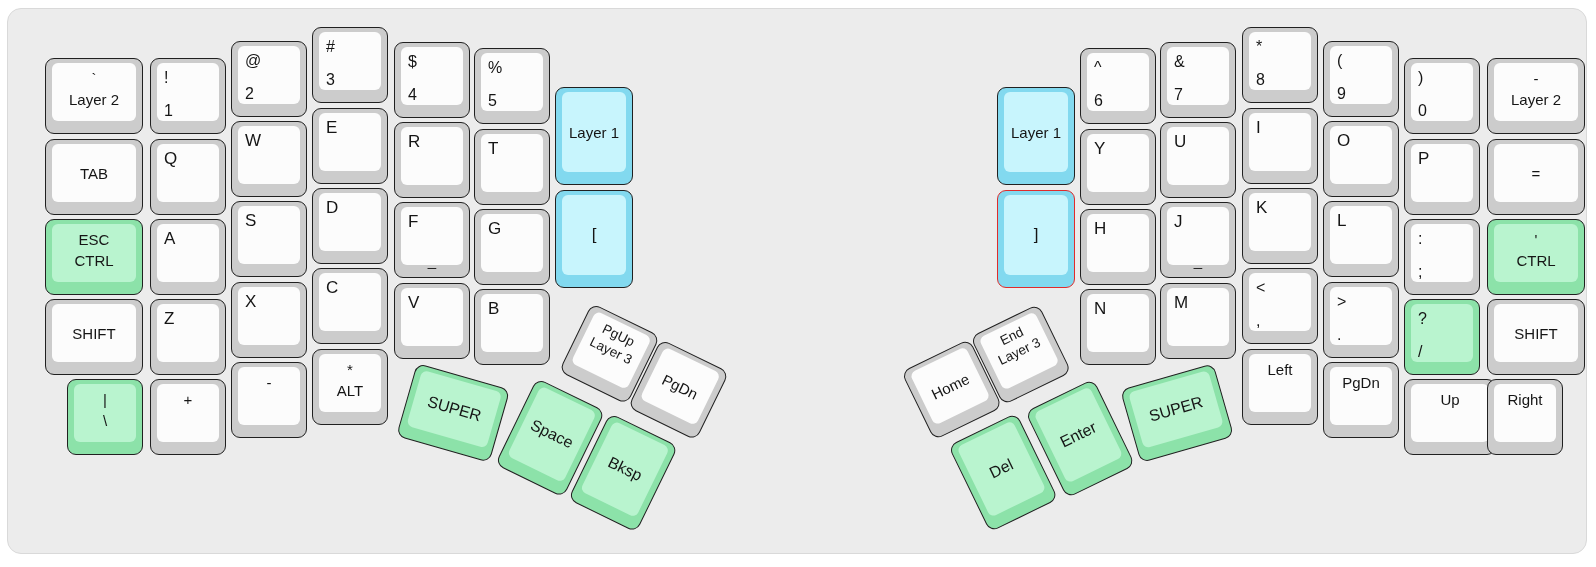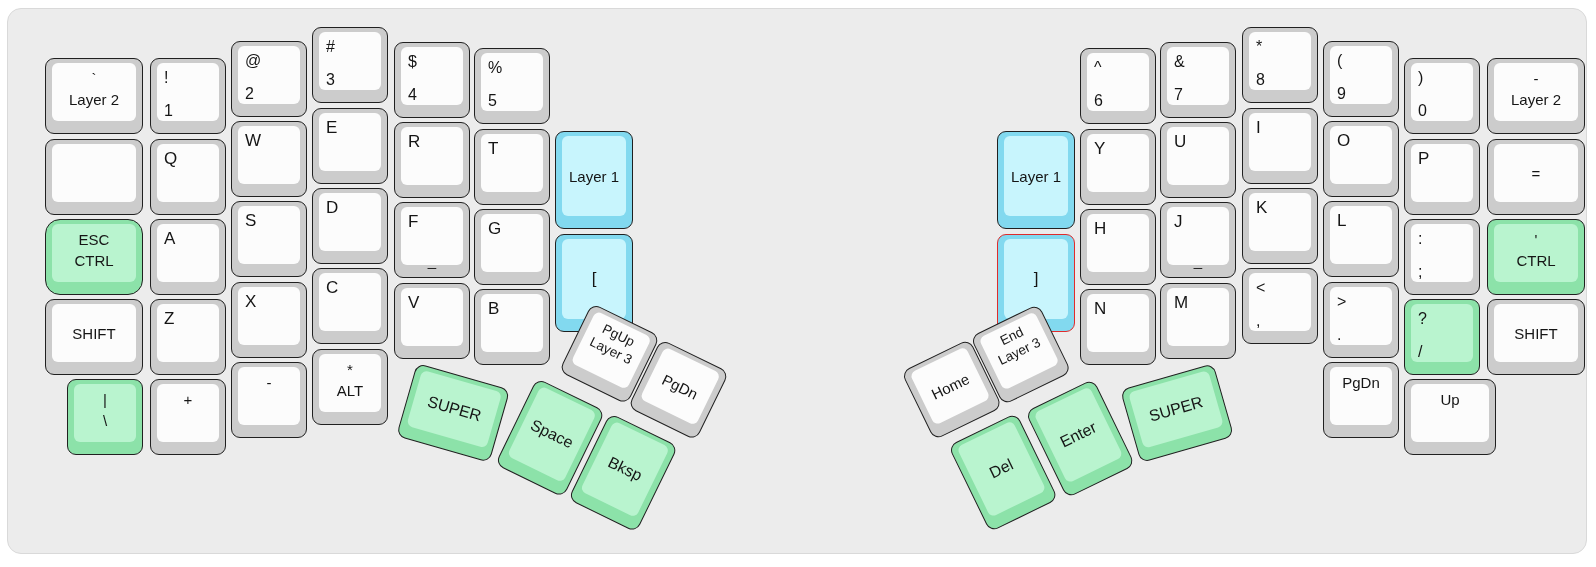--- a/index.html
+++ b/index.html
@@ -15,21 +15,21 @@
     border-radius:14px; box-sizing:border-box;
   }
   .key {
     position:absolute; box-sizing:border-box;
     border:1.5px solid var(--key-border,#202020);
     border-radius:9px;
     transform-origin:0 0;
   }
   .key.gray  { background:var(--gray-outer,#cccccc); }
   .key.green { background:var(--green-outer,#8ce2a9); }
-  .key.cyan  { background:var(--cyan-outer,#82d9ef);margin-top:44px; }
+  .key.cyan  { background:var(--cyan-outer,#82d9ef); }
   .key.red-border { border-color:var(--red-border,#e02b2b); border-width:1.5px; }
   .cap {
     position:absolute; left:6px; right:6px; top:4px; bottom:12px;
     border-radius:6px; pointer-events:none;
   }
   .key.gray  .cap { background:var(--gray-inner,#fcfcfc); }
   .key.green .cap { background:var(--green-inner,#b9f4cf); }
   .key.cyan  .cap { background:var(--cyan-inner,#c8f5fd); }
   .labels {
     position:absolute; left:7px; right:7px; top:5px; bottom:13px;
@@ -55,22 +55,25 @@
   <div class="panel">
       <div class="key gray" style="left: 37px; top: 49px; width: 98px; height: 76px;">
         <div class="cap"></div>
         <div class="labels cstack">
           <span>`</span>
           <span>Layer 2</span>
         </div>
       </div>
       <div class="key gray" style="left: 37px; top: 130px; width: 98px; height: 76px;">
         <div class="cap"></div>
-      </div>
-      <div class="key green" style="left: 37px; top: 210px; width: 98px; height: 76px; border-radius: 15px;">
+        <div class="labels middle">
+          <span>TAB</span>
+        </div>
+      </div>
+      <div class="key green" style="left: 37px; top: 210px; width: 98px; height: 76px;">
         <div class="cap"></div>
         <div class="labels cstack">
           <span>ESC</span>
           <span>CTRL</span>
         </div>
       </div>
       <div class="key gray" style="left: 37px; top: 290px; width: 98px; height: 76px;">
         <div class="cap"></div>
         <div class="labels middle">
           <span>SHIFT</span>
@@ -341,20 +344,26 @@
           <span>K</span>
         </div>
       </div>
       <div class="key gray" style="left: 1234px; top: 259px; width: 76px; height: 76px;">
         <div class="cap"></div>
         <div class="labels sym2">
           <span>&lt;</span>
           <span>,</span>
         </div>
       </div>
+      <div class="key gray" style="left: 1234px; top: 340px; width: 76px; height: 76px;">
+        <div class="cap"></div>
+        <div class="labels cstack">
+          <span>Left</span>
+        </div>
+      </div>
       <div class="key gray" style="left: 1315px; top: 32px; width: 76px; height: 76px;">
         <div class="cap"></div>
         <div class="labels sym2">
           <span>(</span>
           <span>9</span>
         </div>
       </div>
       <div class="key gray" style="left: 1315px; top: 112px; width: 76px; height: 76px;">
         <div class="cap"></div>
         <div class="labels letter">
@@ -430,20 +439,26 @@
         <div class="cap"></div>
         <div class="labels cstack">
           <span>'</span>
           <span>CTRL</span>
         </div>
       </div>
       <div class="key gray" style="left: 1479px; top: 290px; width: 98px; height: 76px;">
         <div class="cap"></div>
         <div class="labels middle">
           <span>SHIFT</span>
+        </div>
+      </div>
+      <div class="key gray" style="left: 1479px; top: 370px; width: 76px; height: 76px;">
+        <div class="cap"></div>
+        <div class="labels cstack">
+          <span>Right</span>
         </div>
       </div>
       <div class="key cyan" style="left: 989px; top: 78px; width: 78px; height: 98px;">
         <div class="cap"></div>
         <div class="labels middle">
           <span>Layer 1</span>
         </div>
       </div>
       <div class="key cyan red-border" style="left: 989px; top: 181px; width: 78px; height: 98px;">
         <div class="cap"></div>

